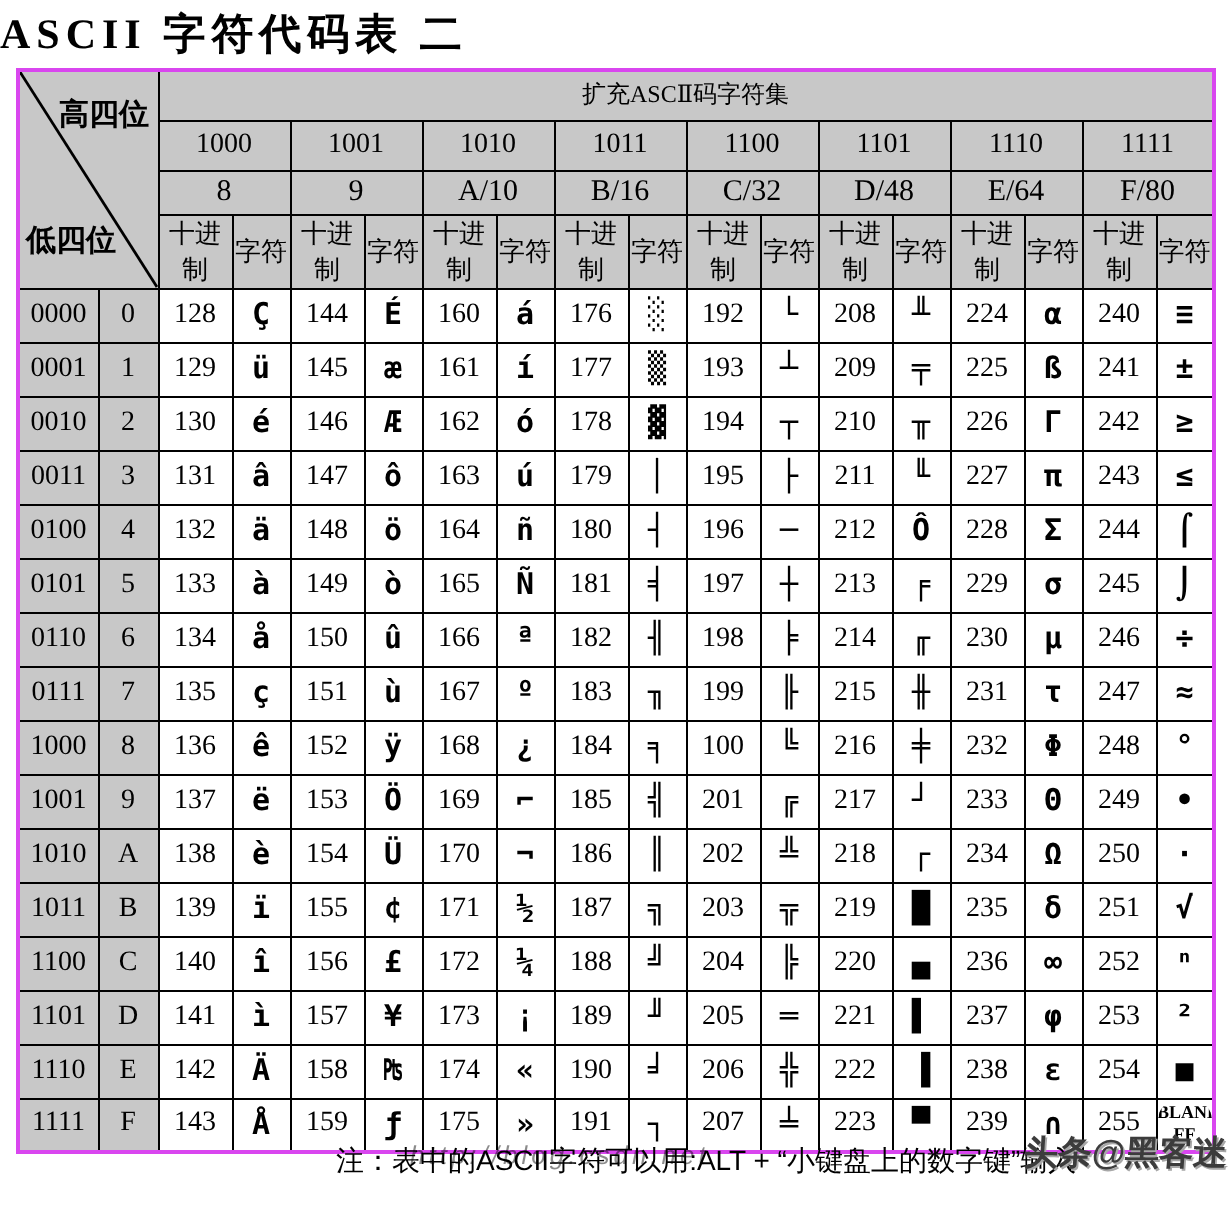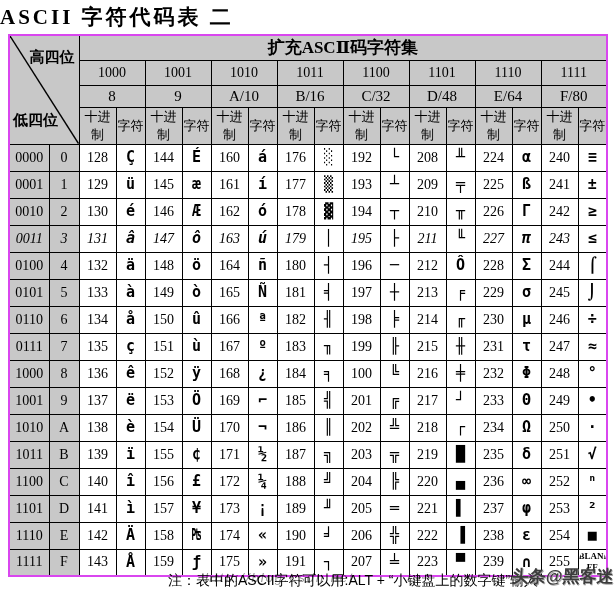--- a/index.html
+++ b/index.html
@@ -14,21 +14,21 @@
   table.ascii{
     position:absolute;left:8px;top:34px;width:599px;
     border-collapse:collapse;table-layout:fixed;
     border:2px solid #d946ef;
   }
   table.ascii td{
     border:1px solid #000;text-align:center;vertical-align:middle;
     padding:0;overflow:hidden;
   }
   .gray{background:#c8c8c8;}
-  .hdr{font-size:17px;font-weight:bold;}
+  .hdr{font-size:12px;font-weight:normal;}
   .bincol{font-size:14px;}
   .hexhdr{font-size:15px;}
   .sub{font-size:13px;}
   .num{font-size:14px;}
   .chr{font-family:"DejaVu Sans Mono",monospace;font-size:15px;font-weight:bold;line-height:1;}
   .chr.tiny{font-family:"Liberation Serif",serif;font-size:9px;font-weight:bold;white-space:pre-line;line-height:1.2;border-radius:11px;}
   .corner{position:relative;}
   .corner svg{position:absolute;left:0;top:0;width:100%;height:100%;}
   .corner .ctop{position:absolute;top:12px;right:4px;font-size:15px;font-weight:bold;}
   .corner .cbot{position:absolute;bottom:14px;left:3px;font-size:15px;font-weight:bold;}
@@ -175,21 +175,21 @@
         <td class="chr">▓</td>
         <td class="num">194</td>
         <td class="chr">┬</td>
         <td class="num">210</td>
         <td class="chr">╥</td>
         <td class="num">226</td>
         <td class="chr">Γ</td>
         <td class="num">242</td>
         <td class="chr">≥</td>
       </tr>
-      <tr style="height: 27px; font-style: italic;">
+      <tr style="height: 27px;">
         <td class="gray bincol">0011</td>
         <td class="gray num">3</td>
         <td class="num">131</td>
         <td class="chr">â</td>
         <td class="num">147</td>
         <td class="chr">ô</td>
         <td class="num">163</td>
         <td class="chr">ú</td>
         <td class="num">179</td>
         <td class="chr">│</td>

